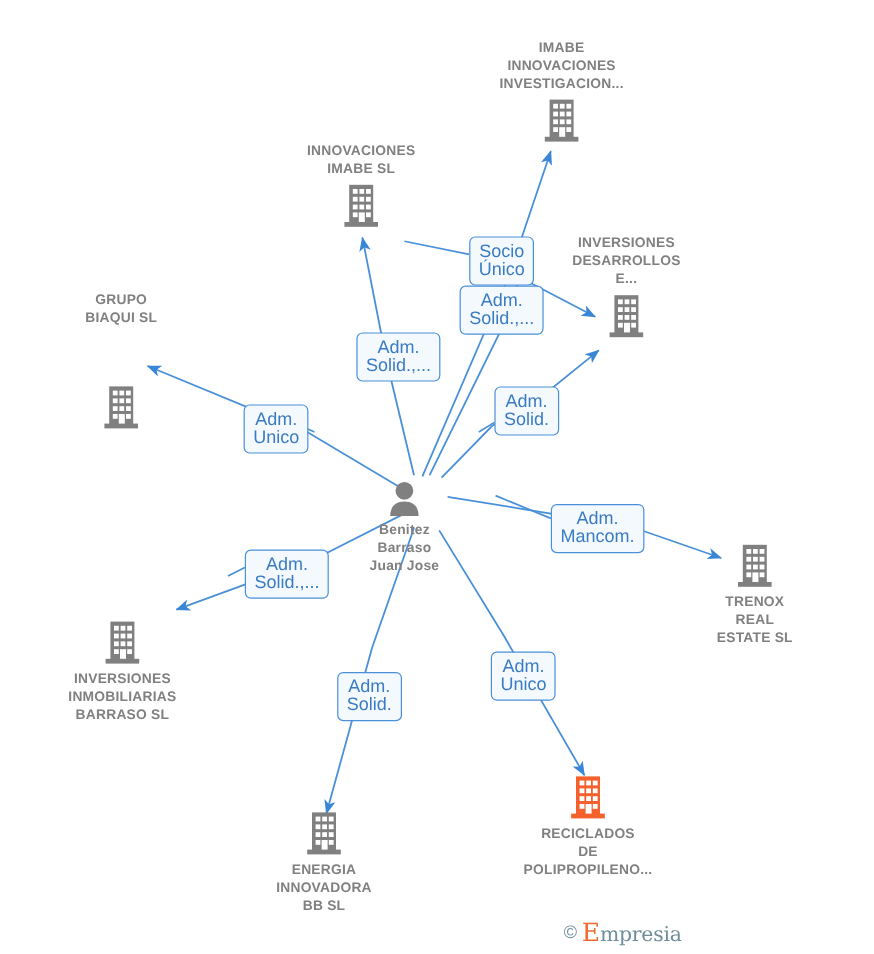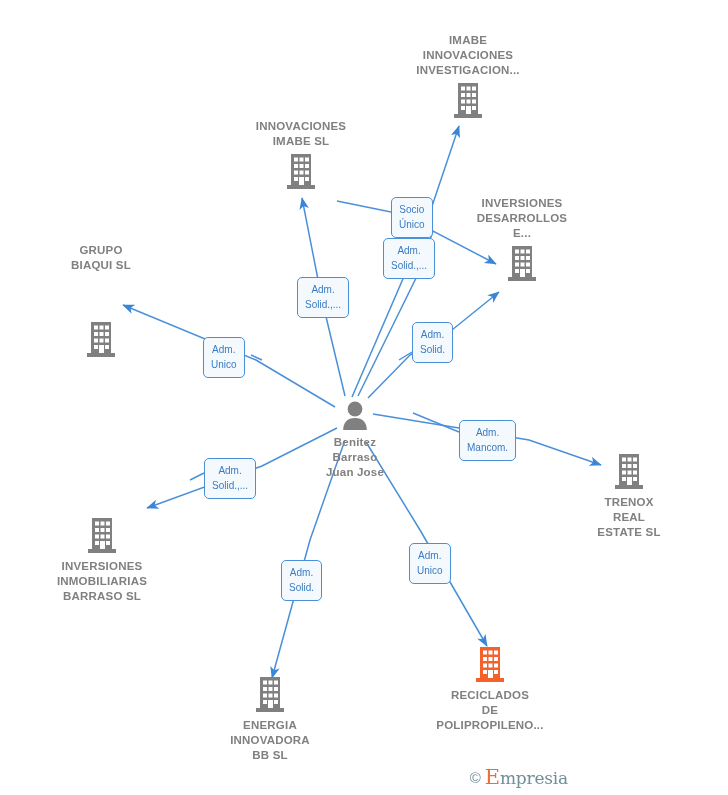--- a/index.html
+++ b/index.html
@@ -47,21 +47,21 @@
   .node-icon { width: 34px; height: 40px; display: block; }
   .node-icon.person-icon { width: 30px; height: 32px; }
 
   
   .badge {
     position: absolute;
     border: 1.4px solid #4a90d9;
     background: #f4f9fd;
     border-radius: 5px;
     color: #3a7cc4;
-    font-size: 10px;
+    font-size: 15px;
     line-height: 15px;
     text-align: center;
     padding: 4px 7px 5px 7px;
     white-space: pre-line;
     font-family: "Liberation Sans", sans-serif;
   }
 
   
   #watermark {
     position: absolute;
@@ -214,21 +214,21 @@
         <rect x="10" y="18.5" width="4" height="4"></rect>
         <rect x="15.5" y="18.5" width="4" height="4"></rect>
         <rect x="21" y="18.5" width="4" height="4"></rect>
         <rect x="10" y="25" width="4" height="4"></rect>
         <rect x="21" y="25" width="4" height="4"></rect>
         <rect x="15" y="25" width="5" height="8"></rect>
       </g>
     </svg>
   </div>
 
-  <div class="node label-below" style="left:355px; top:400px;">
+  <div class="node label-below" style="left:337px; top:400px;">
     <svg class="node-icon person-icon" viewBox="0 0 30 32" xmlns="http://www.w3.org/2000/svg">
       <circle cx="15" cy="9" r="7.4" fill="#808080"></circle>
       <path d="M15,18 C7.2,18 3.2,22.6 3.2,30 L26.8,30 C26.8,22.6 22.8,18 15,18 Z" fill="#808080"></path>
     </svg>
     <div class="node-label">Benitez
 Barraso
 Juan Jose</div>
   </div>
 
   <div class="node label-below" style="left:629px; top:452px;">

